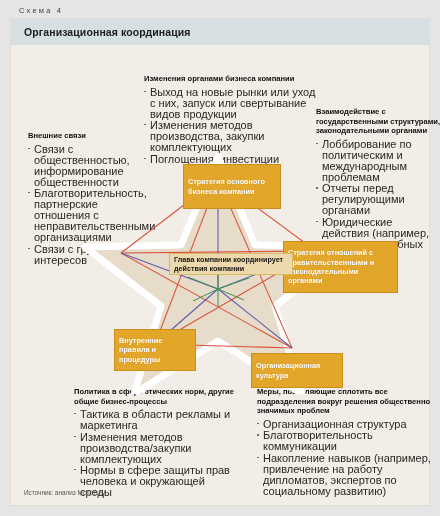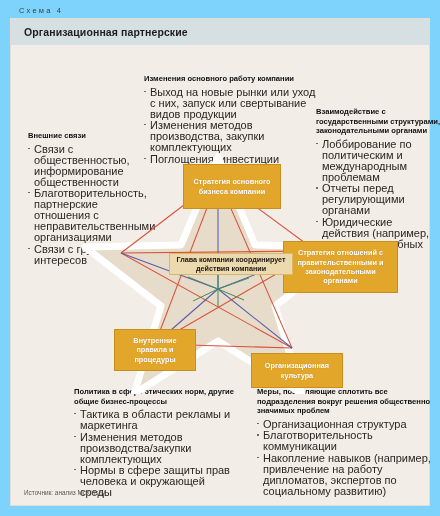--- a/index.html
+++ b/index.html
@@ -5,21 +5,21 @@
   html,body{margin:0;padding:0;}
   body{
     width:440px;height:516px;
     background:#ffffff;
     font-family:"Liberation Sans","DejaVu Sans",sans-serif;
     overflow:hidden;
   }
   .page{
     position:relative;
     width:440px;height:516px;
-    background:#7dd3fc;
+    background:#e5e5e5;
     box-sizing:border-box;
   }
   
   .fig-label{
     position:absolute;left:19px;top:6px;
     font-size:7.5px;letter-spacing:2.2px;
     color:#3d3d3d;font-weight:400;
   }
   
   .panel{
@@ -74,21 +74,21 @@
   }
   .diagram svg{display:block;}
   
   .node{
     position:absolute;
     background:#e2a62b;
     border:1px solid #c98f1d;
     box-sizing:border-box;
     color:#ffffff;
     font-size:7.3px;font-weight:bold;line-height:9.4px;
-    text-align:center;
+    text-align:left;
     display:flex;align-items:center;justify-content:center;
     padding:3px 4px;
     text-shadow:0 0 1px rgba(120,80,0,.35);
   }
   .node-center{
     background:#ecd9ad;
     border:1px solid #d9b863;
     color:#1b1713;
     text-shadow:none;
   }
@@ -103,33 +103,33 @@
 </head>
 <body>
 
 <div class="page">
 
   <div class="fig-label">Схема 4</div>
 
   <div class="panel">
 
     <div class="panel-header"></div>
-    <div class="panel-title">Организационная партнерские</div>
+    <div class="panel-title">Организационная координация</div>
 
     <div class="tblock b-left">
       <div class="hd">Внешние связи</div>
       <ul>
         <li>Связи с общественностью, информирование общественности</li>
         <li>Благотворительность, партнерские отношения с неправительственными организациями</li>
         <li>Связи с группами интересов</li>
       </ul>
     </div>
 
     <div class="tblock b-topcenter">
-      <div class="hd">Изменения основного работу компании</div>
+      <div class="hd">Изменения органами бизнеса компании</div>
       <ul>
         <li>Выход на новые рынки или уход с них, запуск или свертывание видов продукции</li>
         <li>Изменения методов производства, закупки комплектующих</li>
         <li>Поглощения, инвестиции</li>
       </ul>
     </div>
 
     <div class="tblock b-topright">
       <div class="hd">Взаимодействие с государственными структурами, законодательными органами</div>
       <ul>

